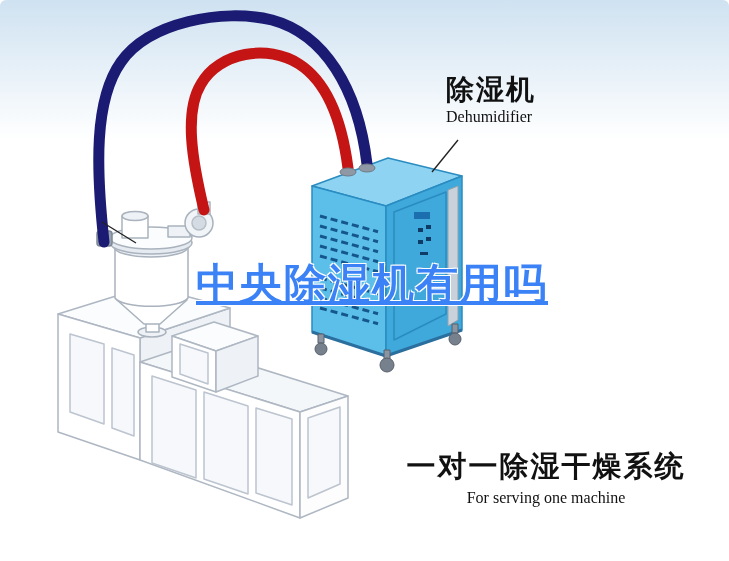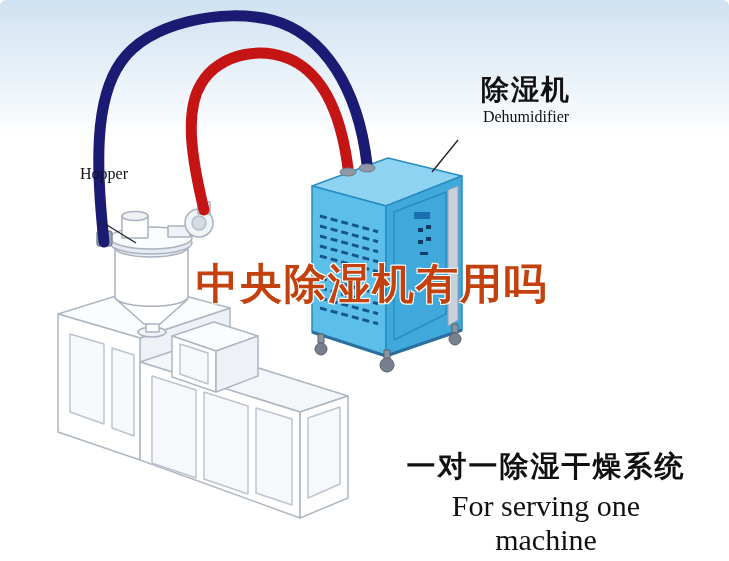--- a/index.html
+++ b/index.html
@@ -1,30 +1,30 @@
 <!DOCTYPE html>
 <html><head>
 <meta charset="utf-8">
 <style>
   html,body{margin:0;padding:0;background:#ffffff;}
   .page{position:relative;width:729px;height:561px;background:#ffffff;overflow:hidden;
         font-family:"Liberation Sans",sans-serif;border-radius:6px;}
   .art{position:absolute;left:0;top:0;width:729px;height:561px;z-index:1;}
   .txt-layer{position:absolute;z-index:3;}
-  .callout{text-align:center;line-height:1.15;color:#111;}
+  .callout{line-height:1.15;color:#111;}
   .callout .zh{font-weight:bold;font-size:28px;letter-spacing:2px;font-family:"Liberation Sans",sans-serif;}
   .callout .en{font-size:16px;font-family:"Liberation Serif",serif;margin-top:2px;}
   .dryer-label{left:44px;top:163px;width:120px;}
   .dehum-label{left:446px;top:74px;width:160px;}
   .watermark{left:196px;top:256px;white-space:nowrap;font-weight:bold;font-size:42px;
              letter-spacing:2px;color:#25b6f0;
              text-shadow:1px 1px 0 #fff,-1px -1px 0 #fff,1px -1px 0 #fff,-1px 1px 0 #fff;}
   .caption{left:398px;top:450px;width:296px;text-align:center;color:#111;}
   .caption .zh{font-weight:bold;font-size:29px;letter-spacing:2px;line-height:1.15;}
-  .caption .en{font-family:"Liberation Serif",serif;font-size:30px;margin-top:6px;}
+  .caption .en{font-family:"Liberation Serif",serif;font-size:16px;margin-top:6px;}
 </style>
 </head>
 <body>
 
 <div class="page">
 
   <svg class="art" viewBox="0 0 729 561" xmlns="http://www.w3.org/2000/svg">
     <defs>
       <linearGradient id="skyGrad" x1="0" y1="0" x2="0" y2="1">
         <stop offset="0" stop-color="#cfe2f1"></stop>
@@ -119,28 +119,27 @@
     <g fill="#8f99a5" stroke="#6f7a86" stroke-width="1">
       <ellipse cx="348" cy="172" rx="8" ry="4"></ellipse>
       <ellipse cx="367" cy="168" rx="8" ry="4"></ellipse>
     </g>
 
     <path d="M102,222 L136,243" stroke="#222" stroke-width="1.3" fill="none"></path>
     <path d="M458,140 L432,172" stroke="#222" stroke-width="1.3" fill="none"></path>
   </svg>
 
   <div class="txt-layer callout dryer-label">
-    <div class="en">Hopper</div>
   </div>
 
   <div class="txt-layer callout dehum-label">
     <div class="zh">除湿机</div>
     <div class="en">Dehumidifier</div>
   </div>
 
-  <div class="txt-layer watermark" style="color: #c2410c;">中央除湿机有用吗</div>
+  <div class="txt-layer watermark" style="color: #3b82f6; text-decoration: underline;">中央除湿机有用吗</div>
 
   <div class="txt-layer caption">
     <div class="zh">一对一除湿干燥系统</div>
     <div class="en">For serving one machine</div>
   </div>
 
 </div>
 
 </body></html>

